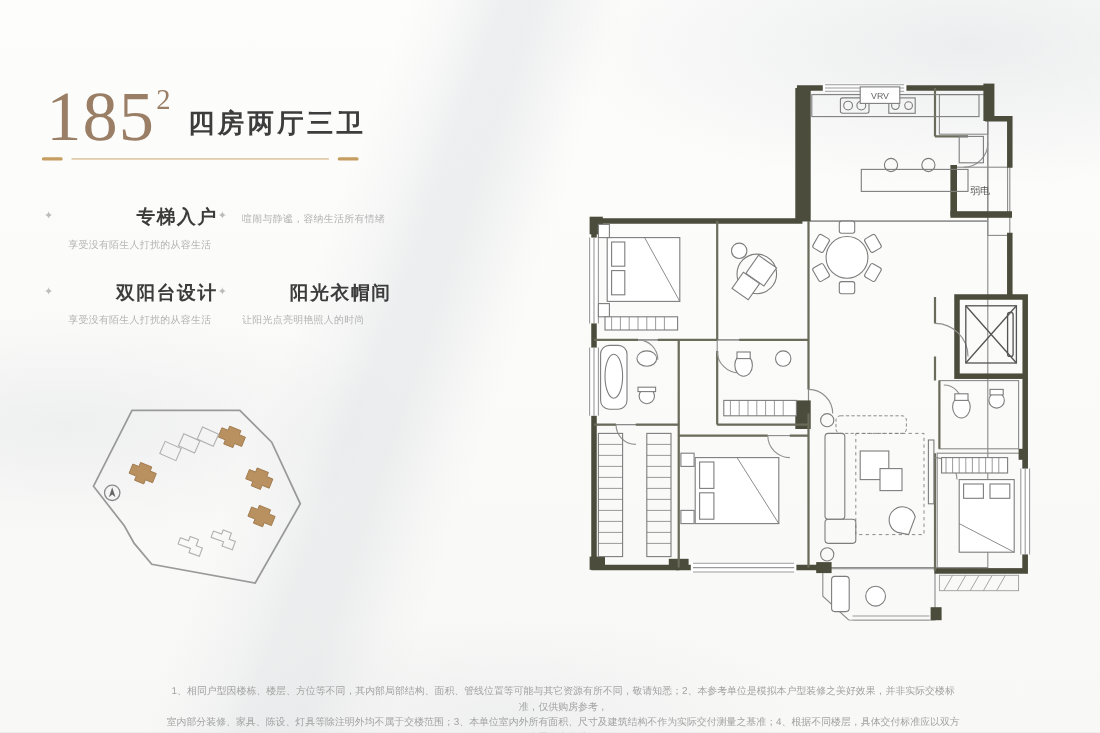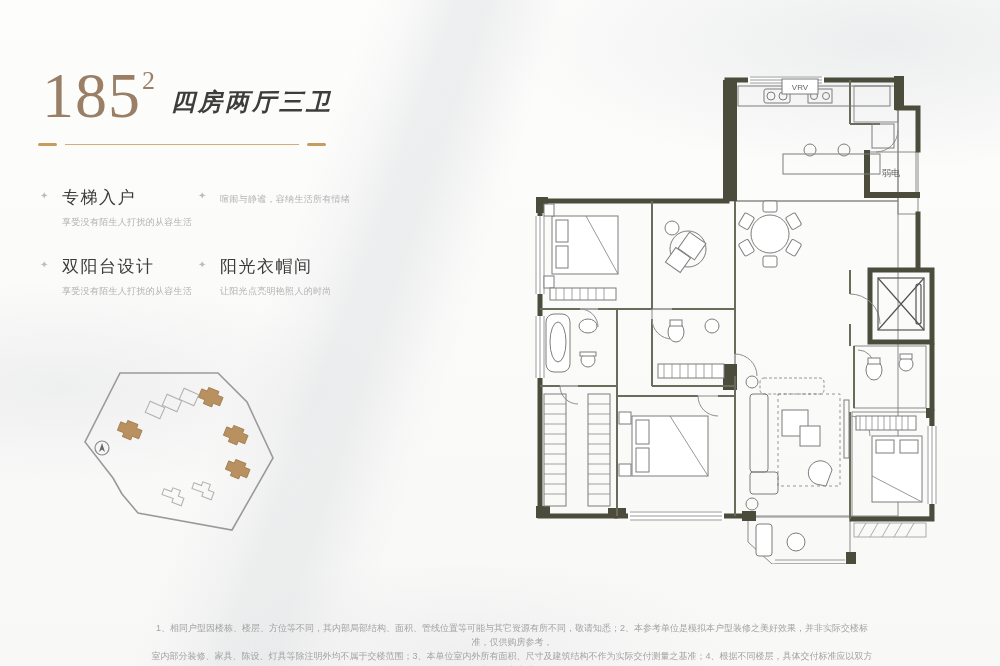--- a/index.html
+++ b/index.html
@@ -8,36 +8,36 @@
     font-family:"Liberation Sans",sans-serif;
     background:
       linear-gradient(108deg, transparent 34%, rgba(198,201,207,.16) 40%, transparent 47%),
       linear-gradient(290deg, transparent 55%, rgba(200,203,209,.20) 63%, transparent 70%),
       radial-gradient(ellipse 620px 210px at 88% 6%, rgba(202,205,210,.32), transparent 62%),
       radial-gradient(ellipse 520px 170px at 6% 58%, rgba(206,208,212,.26), transparent 62%),
       radial-gradient(ellipse 430px 150px at 46% 98%, rgba(208,210,214,.22), transparent 62%),
       linear-gradient(#fdfdfc,#f8f8f7);
   }
   
-  .hdr{position:absolute;left:42px;top:64px;display:flex;align-items:flex-end;text-align:center;}
+  .hdr{position:absolute;left:42px;top:74px;display:flex;align-items:flex-end;text-align:center;}
   .area-group{display:flex;align-items:flex-start;color:#9a7f66;}
   .area-num{font-family:"Liberation Serif",serif;font-size:64px;line-height:64px;letter-spacing:1px;}
   .unit-wrap{position:relative;display:inline-block;margin-left:2px;}
   .area-prefix{position:absolute;left:2px;top:-2px;font-size:9px;letter-spacing:1px;color:#9a7f66;white-space:nowrap;}
   .area-unit{font-family:"Liberation Serif",serif;font-size:58px;line-height:64px;}
   .area-sup{font-family:"Liberation Serif",serif;font-size:26px;line-height:26px;margin-top:4px;margin-left:1px;color:#9a7f66;}
-  .layout-label{font-size:24px;color:#3d3d3d;letter-spacing:3px;margin-left:16px;margin-bottom:10px;font-weight:bold;font-style:italic;}
+  .layout-label{font-size:24px;color:#3d3d3d;letter-spacing:3px;margin-left:16px;margin-bottom:10px;font-weight:bold;}
   .divider{position:absolute;left:38px;top:143px;width:288px;display:flex;align-items:center;}
   .divider .dash{width:19px;height:3px;background:#c59d60;border-radius:2px;}
   .divider .line{flex:1;height:1px;background:#cfae79;margin:0 8px;}
   
   .features{position:absolute;left:40px;top:186px;width:320px;display:grid;grid-template-columns:158px 158px;grid-row-gap:26px;}
   .feat{position:relative;padding-left:22px;}
   .feat-bullet{position:absolute;left:0;top:4px;color:#bcbcbc;font-size:10px;}
-  .feat-title{font-size:17px;font-weight:normal;color:#3c3c3c;letter-spacing:1.5px;}
+  .feat-title{font-size:17px;font-weight:bold;color:#3c3c3c;letter-spacing:1.5px;text-align:right;}
   .feat-desc{margin-top:7px;font-size:9px;color:#b2b2b2;letter-spacing:.3px;white-space:nowrap;font-family:Liberation Serif, serif;}
   
   .siteplan{position:absolute;left:70px;top:368px;}
   .floorplan{position:absolute;left:520px;top:64px;}
   
   .disclaimer{position:absolute;left:150px;top:621px;width:724px;font-size:9px;line-height:14px;color:#a3a3a3;text-align:center;}
 </style>
 </head>
 <body>
 

